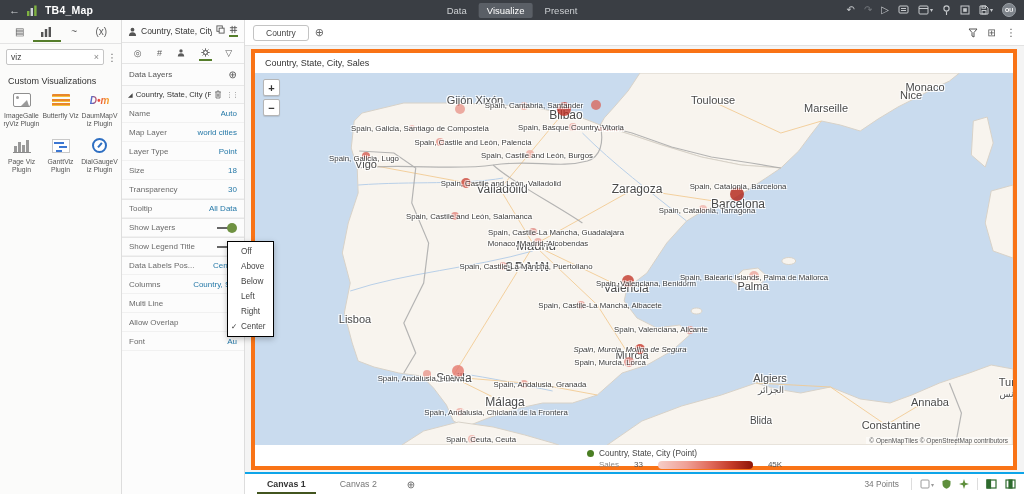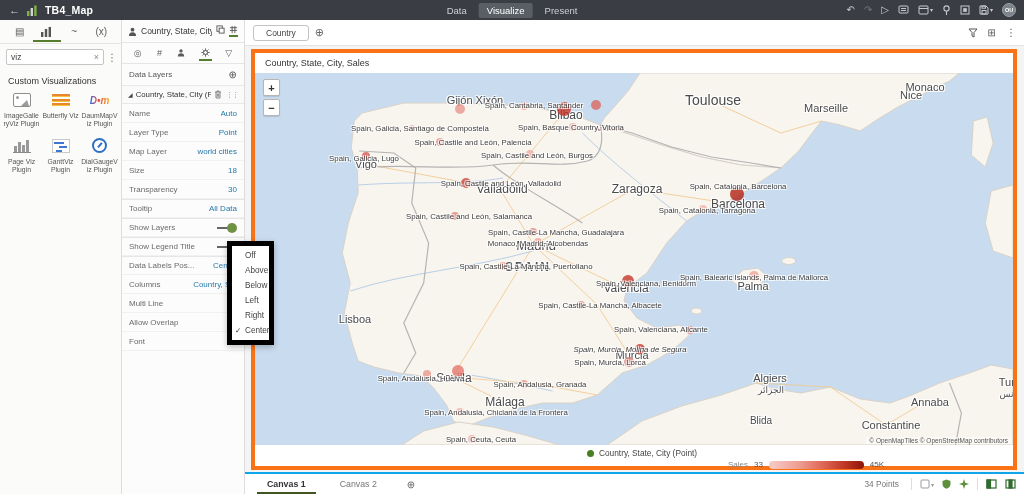--- a/index.html
+++ b/index.html
@@ -69,21 +69,21 @@
   .prop-row { display:flex; align-items:center; justify-content:space-between; padding:0 7px; height:19px; border-bottom:1px solid #f1f1f1; }
   .prop-row .lbl { color:#6b6b6b; white-space:nowrap; }
   .prop-row .val { color:#2679a8; white-space:nowrap; overflow:hidden; max-width:62px; cursor:pointer; text-align:right; }
   .prop-row .toggle { display:none; width:20px; height:10px; position:relative; cursor:pointer; }
   .prop-row .toggle::before { content:""; position:absolute; left:0; top:4.5px; width:12px; height:1.5px; background:#666; }
   .prop-row .toggle::after { content:""; position:absolute; right:0; top:0; width:10px; height:10px; border-radius:50%; background:#6f9242; }
   .prop-row.toggle-row .toggle { display:block; }
   .prop-row.sep-above { border-top:1px solid #e6e6e6; }
 
   
-  .dropdown { position:absolute; left:227px; top:241px; width:47px; background:#fff; border:5px solid #000000; box-shadow:0 2px 6px rgba(0,0,0,.25); z-index:60; padding:2px 0; }
+  .dropdown { position:absolute; left:227px; top:241px; width:47px; background:#fff; border:1px solid #000000; box-shadow:0 2px 6px rgba(0,0,0,.25); z-index:60; padding:2px 0; }
   .dd-item { position:relative; font-size:8.2px; color:#444; padding:3px 3px 3px 13px; cursor:pointer; white-space:nowrap; }
   .dd-item.selected::before { content:"✓"; position:absolute; left:3px; top:3px; font-size:7.5px; color:#333; }
 
   
   .main { flex:1; display:flex; flex-direction:column; min-width:0; background:#f4f4f4; }
   .filterbar { height:26px; background:#fff; border-bottom:1px solid #e2e2e2; display:flex; align-items:center; padding:0 8px; gap:6px; flex:0 0 26px; }
   .filter-pill { border:1px solid #c3c3c3; border-radius:3px; padding:2px 12px; font-size:8.5px; color:#444; background:#fff; cursor:pointer; }
   .add-filter { font-size:11px; color:#666; cursor:pointer; }
   .fb-right { margin-left:auto; display:flex; align-items:center; gap:10px; color:#555; }
   .fb-ic { cursor:pointer; font-size:10px; display:flex; align-items:center; }
@@ -96,21 +96,21 @@
   .zbtn { width:17px; height:17px; background:#fff; border:1px solid #b5b5b5; border-radius:2px; font-size:11px; font-weight:bold; color:#333; display:flex; align-items:center; justify-content:center; cursor:pointer; box-shadow:0 1px 1px rgba(0,0,0,.12); }
   .map-label { position:absolute; transform:translate(-50%,-50%); color:#4a4a4a; white-space:nowrap; text-shadow:1px 1px 0 #fff,-1px -1px 0 #fff,1px -1px 0 #fff,-1px 1px 0 #fff; z-index:2; pointer-events:none; }
   .map-label.country { font-weight:bold; letter-spacing:2px; color:#565656; }
   .map-label.minor { color:#a25a50; }
   .data-label { position:absolute; transform:translate(-50%,-50%); font-size:7.8px; color:#3d3d3d; white-space:nowrap; text-shadow:1px 1px 0 rgba(255,255,255,.9),-1px -1px 0 rgba(255,255,255,.9),1px -1px 0 rgba(255,255,255,.9),-1px 1px 0 rgba(255,255,255,.9); z-index:4; pointer-events:none; }
   .dot { position:absolute; border-radius:50%; transform:translate(-50%,-50%); opacity:.78; z-index:3; cursor:pointer; }
   .attribution { position:absolute; right:2px; bottom:1px; font-size:6.5px; color:#555; background:rgba(255,255,255,.55); padding:0 3px; z-index:5; }
   .legend { flex:1; padding:3px 0 0 332px; font-size:8px; color:#444; }
   .legend-line1 { display:flex; align-items:center; gap:5px; font-size:8.3px; }
   .legend-dot { width:7px; height:7px; border-radius:50%; background:#4a7e23; }
-  .legend-line2 { display:flex; align-items:center; gap:6px; margin:2px 0 0 12px; color:#555;justify-content:center; }
+  .legend-line2 { display:flex; align-items:center; gap:15px; margin:2px 0 0 12px; color:#555; }
   .legend-measure { color:#888; }
   .legend-gradient { width:95px; height:8px; border-radius:4px; background:linear-gradient(90deg,#f6cdc7,#efa096 30%,#e06a5b 55%,#c23a27 78%,#8f1507); }
 
   
   .bottombar { height:22px; background:#fff; border-top:2px solid #0ea5e9; display:flex; align-items:center; padding:0 8px 0 12px; flex:0 0 22px; }
   .canvas-tab { font-size:8.8px; color:#777; padding:4px 10px 3px; border-bottom:2.5px solid transparent; cursor:pointer; margin-right:14px; }
   .canvas-tab.active { color:#333; font-weight:bold; border-bottom-color:#42551f; }
   .add-canvas { font-size:10px; color:#666; cursor:pointer; margin-left:6px; }
   .bb-right { margin-left:auto; display:flex; align-items:center; gap:8px; }
   .points-count { font-size:8.3px; color:#777; margin-right:4px; }
@@ -297,27 +297,27 @@
         </span>
       </div>
       <div class="prop-rows">
 
       <div class="prop-row">
             <span class="lbl">Name</span>
             <span class="val">Auto</span>
 
           </div>
           <div class="prop-row">
+            <span class="lbl">Map Layer</span>
+            <span class="val">world cities</span>
+
+          </div>
+          <div class="prop-row">
             <span class="lbl">Layer Type</span>
             <span class="val">Point</span>
-
-          </div>
-          <div class="prop-row">
-            <span class="lbl">Map Layer</span>
-            <span class="val">world cities</span>
 
           </div>
           <div class="prop-row">
             <span class="lbl">Size</span>
             <span class="val">18</span>
 
           </div>
           <div class="prop-row">
             <span class="lbl">Transparency</span>
             <span class="val">30</span>
@@ -474,21 +474,21 @@
                 <span class="map-label" style="position: absolute; left: 281px; top: 172px; font-size: 13px;">Madrid</span>
                 <span class="map-label country" style="position: absolute; left: 273px; top: 194px; font-size: 12px;">SPAIN</span>
                 <span class="map-label" style="position: absolute; left: 371px; top: 215px; font-size: 12px;">Valencia</span>
                 <span class="map-label" style="position: absolute; left: 483px; top: 131px; font-size: 12px;">Barcelona</span>
                 <span class="map-label" style="position: absolute; left: 498px; top: 213px; font-size: 11px;">Palma</span>
                 <span class="map-label" style="position: absolute; left: 377px; top: 282px; font-size: 11px;">Murcia</span>
                 <span class="map-label" style="position: absolute; left: 199px; top: 305px; font-size: 12px;">Sevilla</span>
                 <span class="map-label" style="position: absolute; left: 250px; top: 329px; font-size: 12px;">Málaga</span>
                 <span class="map-label" style="position: absolute; left: 100px; top: 246px; font-size: 11px;">Lisboa</span>
                 <span class="map-label" style="position: absolute; left: 111px; top: 91px; font-size: 11px;">Vigo</span>
-                <span class="map-label" style="position: absolute; left: 458px; top: 27px; font-size: 14px;">Toulouse</span>
+                <span class="map-label" style="position: absolute; left: 458px; top: 27px; font-size: 11px;">Toulouse</span>
                 <span class="map-label" style="position: absolute; left: 571px; top: 35px; font-size: 11px;">Marseille</span>
                 <span class="map-label" style="position: absolute; left: 656px; top: 22px; font-size: 11px;">Nice</span>
                 <span class="map-label" style="position: absolute; left: 670px; top: 14px; font-size: 11px;">Monaco</span>
                 <span class="map-label minor" style="position: absolute; left: 354px; top: 55px; font-size: 8px;">Andorra</span>
                 <span class="map-label" style="position: absolute; left: 515px; top: 305px; font-size: 11px;">Algiers</span>
                 <span class="map-label" style="position: absolute; left: 516px; top: 317px; font-size: 9px;">الجزائر</span>
                 <span class="map-label" style="position: absolute; left: 506px; top: 347px; font-size: 10px;">Blida</span>
                 <span class="map-label" style="position: absolute; left: 636px; top: 352px; font-size: 11px;">Constantine</span>
                 <span class="map-label" style="position: absolute; left: 675px; top: 329px; font-size: 11px;">Annaba</span>
                 <span class="map-label" style="position: absolute; left: 757px; top: 309px; font-size: 11px;">Tunis</span>

